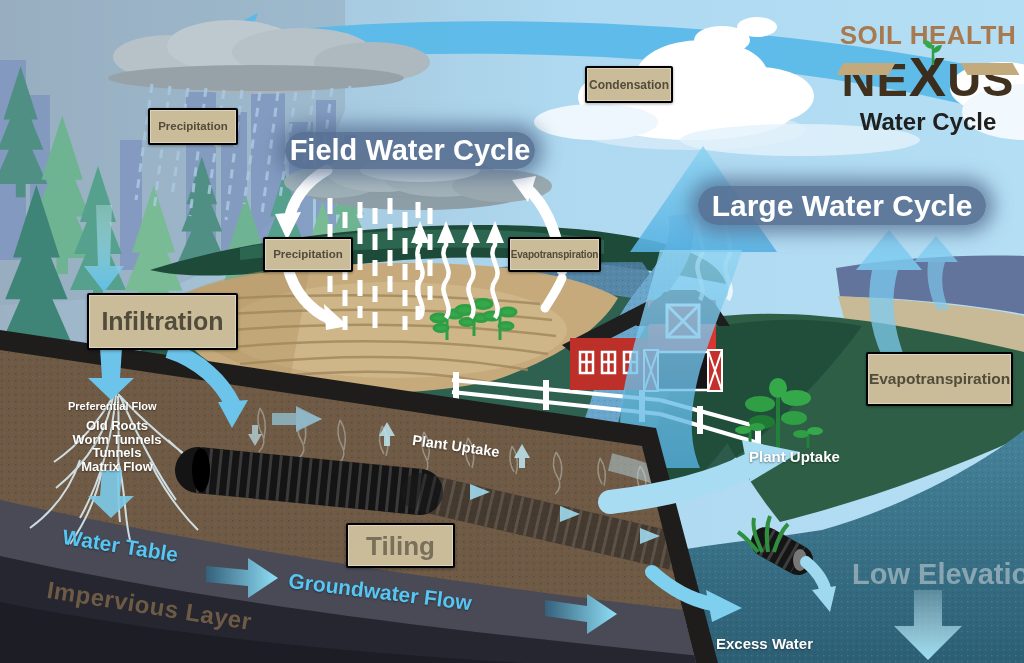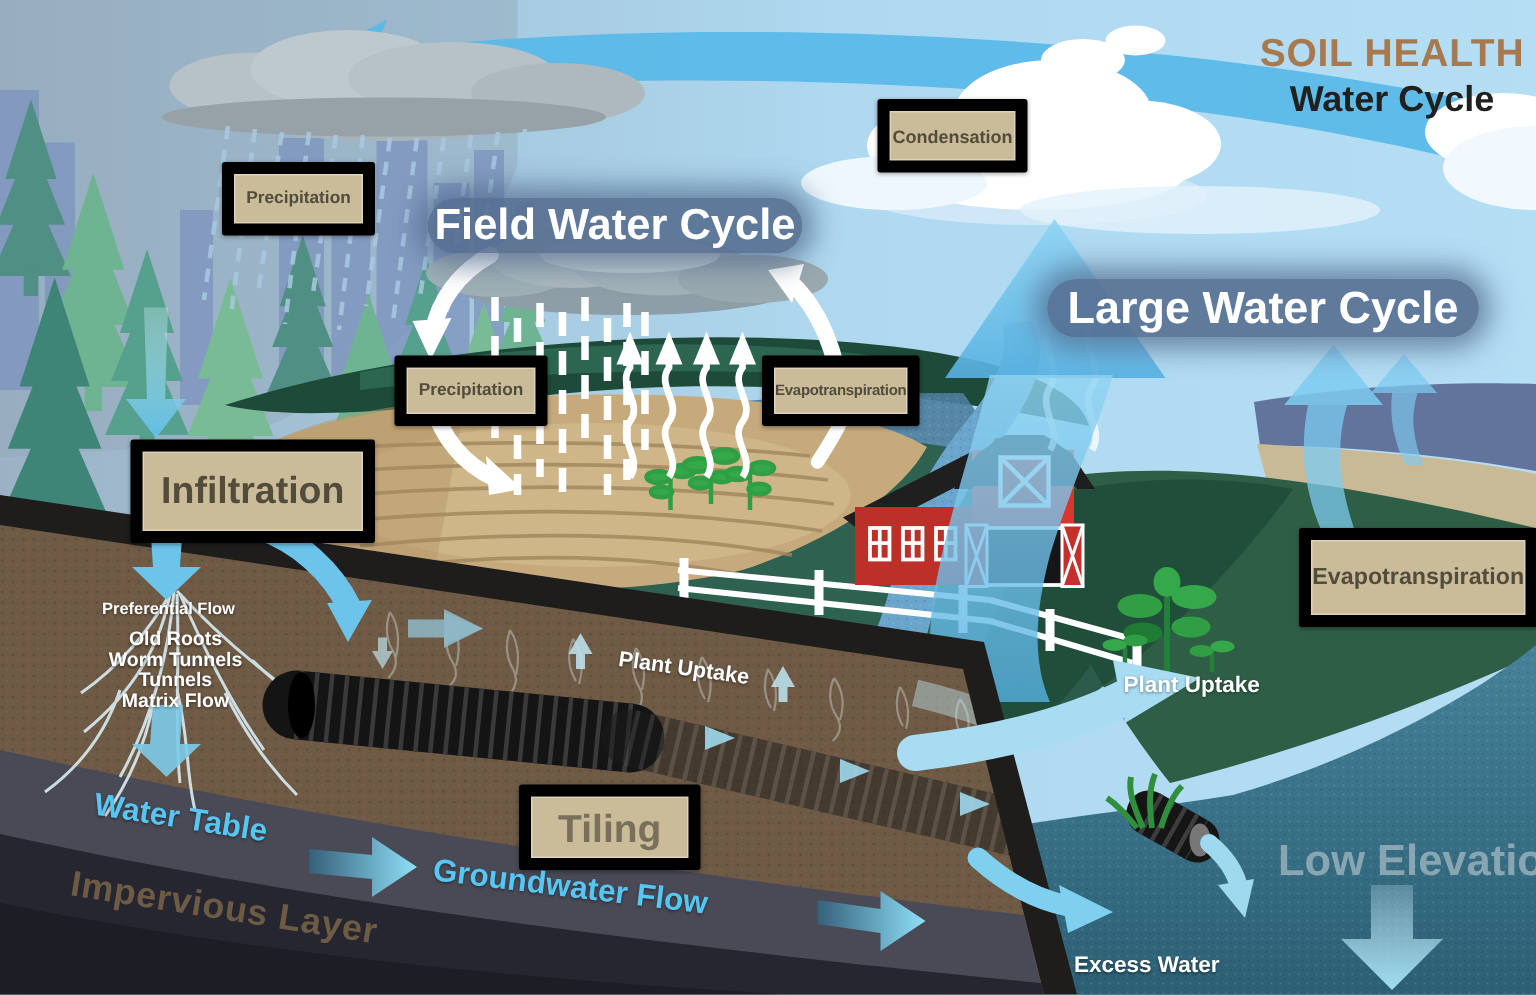--- a/index.html
+++ b/index.html
@@ -1,21 +1,21 @@
 <!DOCTYPE html>
 <html><head>
 <meta charset="utf-8">
 <style>
   html,body{margin:0;padding:0;background:#222;}
   .stage{position:relative;width:1024px;height:663px;overflow:hidden;
          font-family:"Liberation Sans",sans-serif;background:#aed4ec;}
   .stage svg.scene{position:absolute;left:0;top:0;}
   
   .tag{position:absolute;display:flex;align-items:center;justify-content:center;
-       background:#cbbc99;border:8px solid #000000;border-radius:2px;
+       background:#cbbc99;border:2px solid #000000;border-radius:2px;
        box-shadow:inset 0 0 0 1px rgba(255,255,255,.35),0 1px 3px rgba(0,0,0,.35);
        color:#514c3b;font-weight:bold;text-align:center;line-height:1;}
   
   .band{position:absolute;display:flex;align-items:center;justify-content:center;
         background:rgba(84,108,143,.88);border-radius:20px;
         box-shadow:0 0 18px 8px rgba(84,108,143,.75);
         color:#fff;font-weight:bold;white-space:nowrap;}
   .big-landmark{position:absolute;font-weight:bold;white-space:nowrap;}
   .white-note{position:absolute;color:#fff;font-weight:bold;white-space:nowrap;
               text-shadow:0 1px 2px rgba(0,0,0,.45);}
@@ -454,16 +454,26 @@
 <div class="big-landmark" style="left:62px;top:534px;font-size:21px;color:#56c6f2;transform:rotate(9deg);text-shadow:0 1px 2px rgba(0,0,0,.4);">Water Table</div>
 
 <div class="big-landmark" style="left:288px;top:580px;font-size:21px;color:#56c6f2;transform:rotate(7deg);text-shadow:0 1px 2px rgba(0,0,0,.4);">Groundwater Flow</div>
 
 <div class="big-landmark" style="left:46px;top:592px;font-size:24px;color:#6d5b45;transform:rotate(9deg);letter-spacing:.5px;">Impervious Layer</div>
 
 <div class="white-note" style="left:716px;top:635px;font-size:15px;">Excess Water</div>
 
 <div class="logo">
   <div class="l1">SOIL HEALTH</div>
+  <div class="l2">
+    <div class="bar left"></div>
+    <div class="bar right"></div>
+    <span>NE</span><span class="x">X</span><span>US</span>
+    <svg class="sprout" width="22" height="26" viewBox="0 0 22 26">
+      <path d="M11,26 C11,16 11,10 11,6" stroke="#2f9e44" stroke-width="2.5" fill="none"></path>
+      <path d="M11,10 C5,10 2,6 1,1 C7,1 11,4 11,10 Z" fill="#35a84a"></path>
+      <path d="M11,14 C16,14 19,11 20,6 C14,6 11,9 11,14 Z" fill="#2f9e44"></path>
+    </svg>
+  </div>
   <div class="l3">Water Cycle</div>
 </div>
 
 </div>
 
 </body></html>

